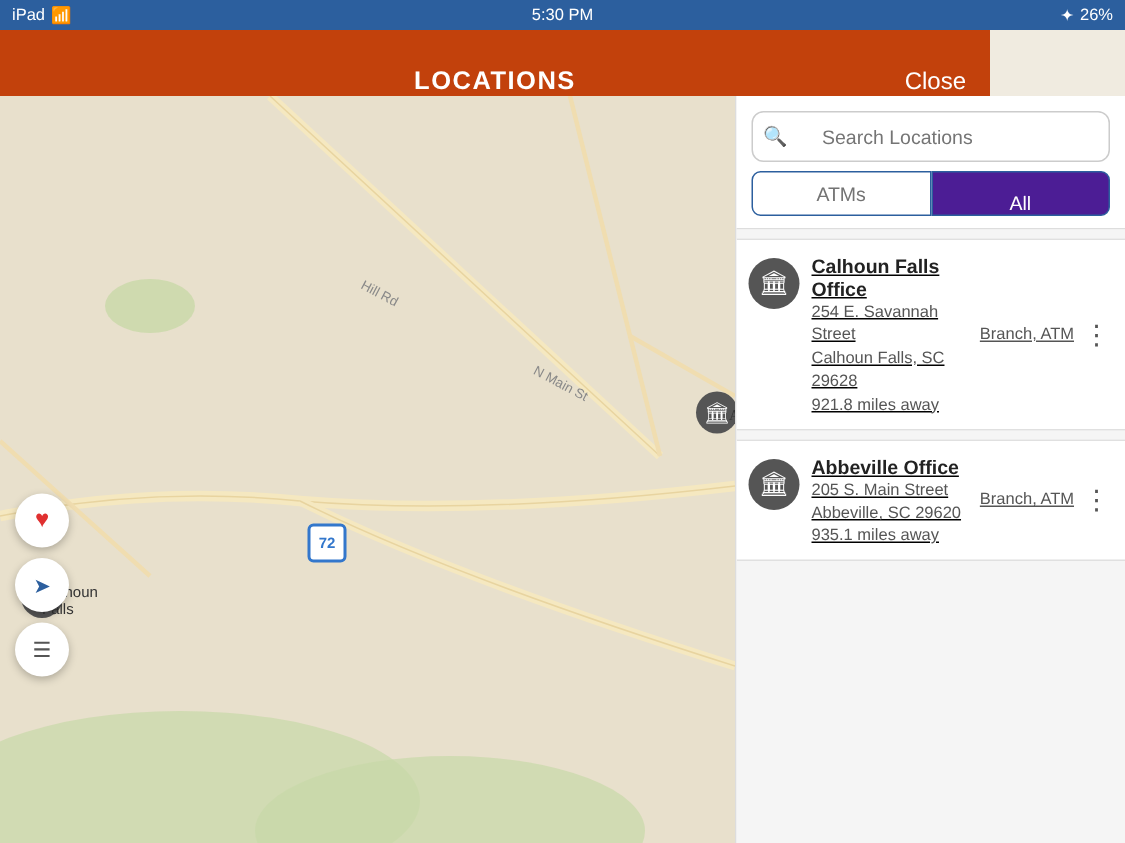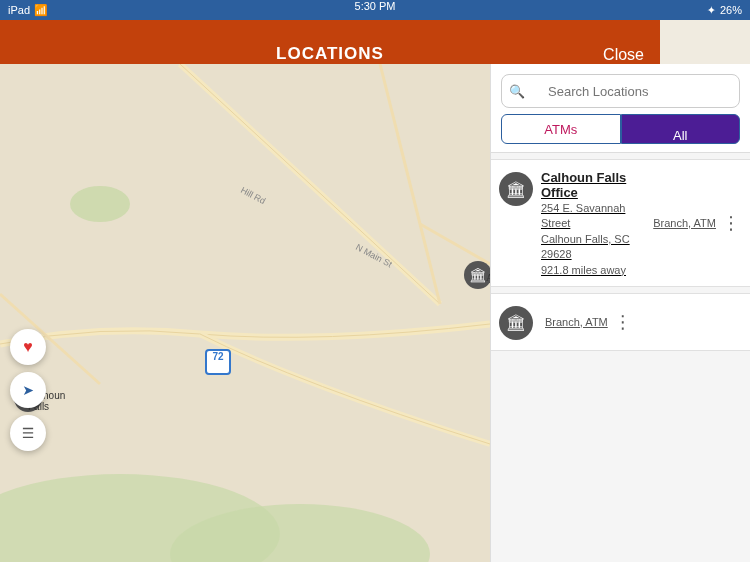--- a/index.html
+++ b/index.html
@@ -4,20 +4,21 @@
   <style>
     * { box-sizing: border-box; margin: 0; padding: 0; }
     body { width: 750px; height: 562px; overflow: hidden; font-family: -apple-system, 'Helvetica Neue', Arial, sans-serif; background: #f0ebe0; }
 
     
     #status-bar {
       width: 750px;
       height: 20px;
       background: #2c5f9e;
       display: flex;
+      align-items: center;
       justify-content: space-between;
       padding: 0 8px;
       color: white;
       font-size: 11px;
       font-weight: 500;
     }
     .status-left { display: flex; align-items: center; gap: 4px; }
     .status-center { position: absolute; left: 50%; transform: translateX(-50%); }
     .status-right { display: flex; align-items: center; gap: 4px; margin-left: auto; }
 
@@ -134,21 +135,21 @@
     .filter-tab {
       flex: 1;
       height: 30px;
       display: flex;
       align-items: center;
       justify-content: center;
       font-size: 13px;
       font-weight: 500;
       cursor: pointer;
       border: 1px solid #2c5f9e;
-      color: #be185d;
+      color: #737373;
       background: white;
     }
     .filter-tab:first-child { border-radius: 6px 0 0 6px; }
     .filter-tab:last-child { border-radius: 0 6px 6px 0; }
     .filter-tab.active {
       background: #4c1d95;
       color: white;
       align-items: flex-end;
     }
 
@@ -221,21 +222,21 @@
 
     
     .highway-badge {
       position: absolute;
       background: white;
       border: 2px solid #3377cc;
       border-radius: 4px;
       width: 26px;
       height: 26px;
       display: flex;
-      align-items: flex-start;
+      align-items: center;
       justify-content: center;
       font-size: 10px;
       font-weight: bold;
       color: #3377cc;
       top: 285px;
       left: 205px;
     }
 
     
     .map-bank-icon {
@@ -369,19 +370,27 @@
             <span>Calhoun Falls, SC 29628</span>
           </div>
           <div class="location-distance">921.8 miles away</div>
         </div>
         <span class="location-type">Branch, ATM</span>
         <span class="location-more">⋮</span>
       </div>
 
       <div class="location-item">
         <div class="location-icon">🏛</div>
+        <div class="location-info">
+          <div class="location-name">Abbeville Office</div>
+          <div class="location-address">
+            <span>205 S. Main Street</span><br>
+            <span>Abbeville, SC 29620</span>
+          </div>
+          <div class="location-distance">935.1 miles away</div>
+        </div>
         <span class="location-type">Branch, ATM</span>
         <span class="location-more">⋮</span>
       </div>
 
     </div>
   </div>
 </div>
 
 </body></html>

